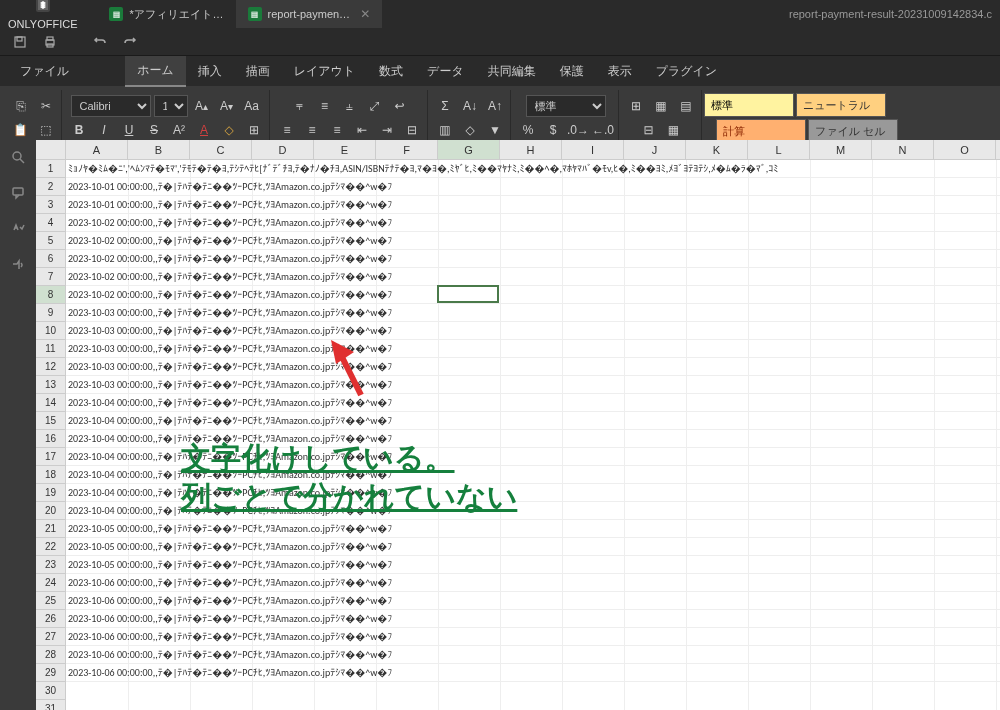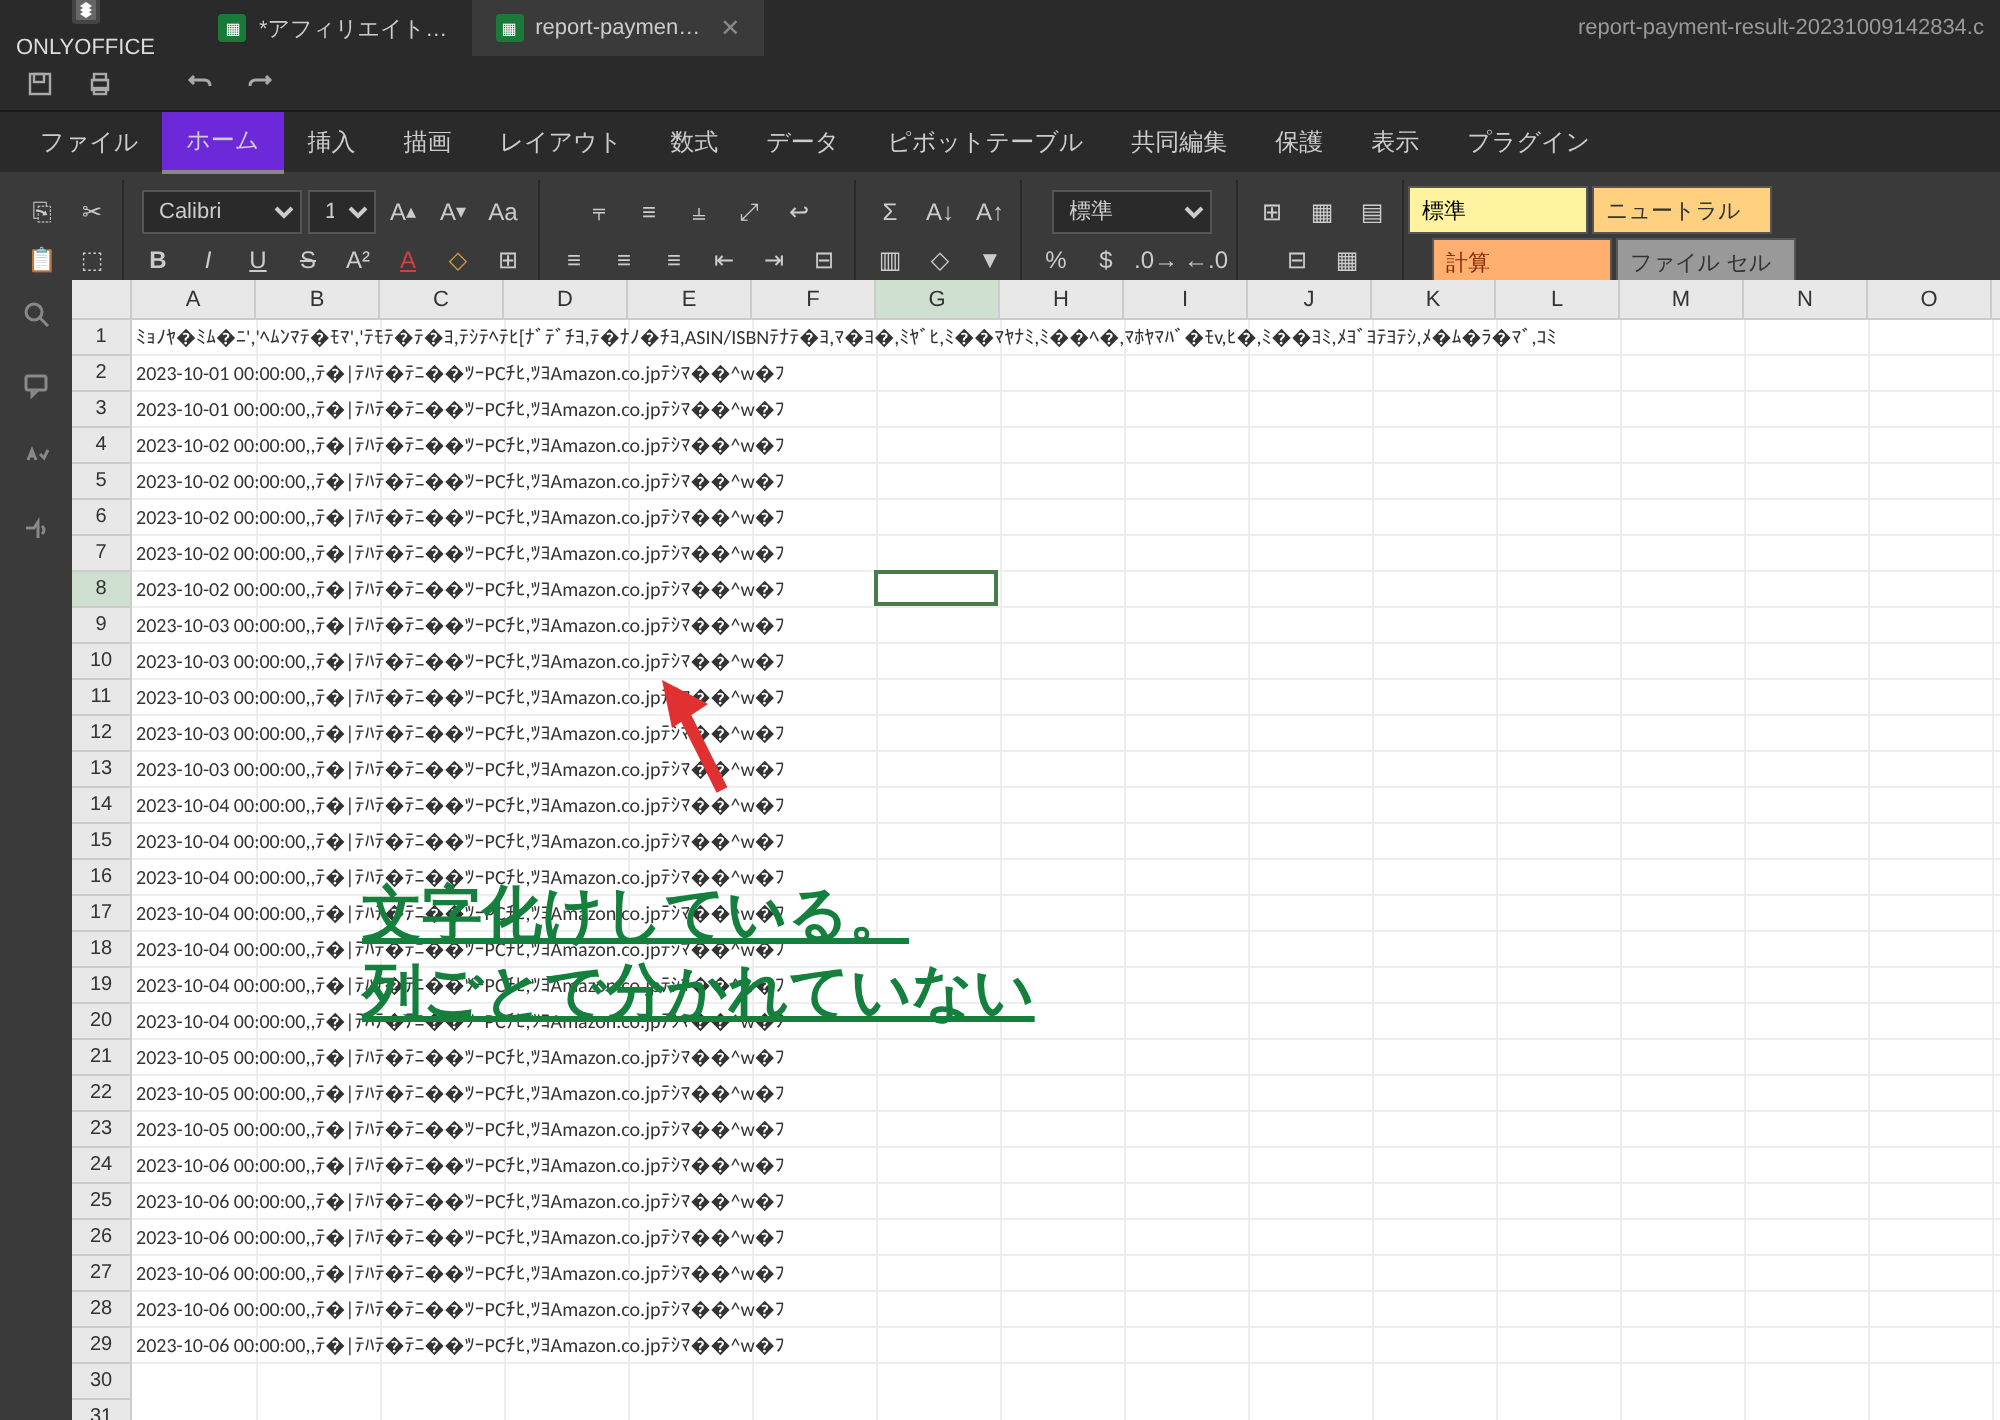--- a/index.html
+++ b/index.html
@@ -16,21 +16,21 @@
 .tab-close { font-size: 12px; color: #888; margin-left: 4px; }
 .titlebar-right { margin-left: auto; font-size: 11px; color: #999; }
 
 
 .quickbar { height: 28px; background: #2a2a2a; display: flex; align-items: center; padding: 0 12px; gap: 14px; border-bottom: 1px solid #1a1a1a; }
 .qicon { width: 16px; height: 16px; color: #999; cursor: pointer; display:flex; align-items:center; justify-content:center;}
 
 
 .menubar { height: 30px; background: #2a2a2a; display: flex; align-items: center; padding: 0 8px; }
 .menuitem { padding: 6px 12px; font-size: 12px; color: #ccc; cursor: pointer; }
-.menuitem.active { background: #6d28d9; border-bottom: 2px solid #888; }
+.menuitem.active { background: #404040; border-bottom: 2px solid #888; margin-left: 44px; }
 
 
 .toolbar { background: #3a3a3a; padding: 4px 6px; display: flex; align-items: center; gap: 2px; flex-wrap: nowrap; }
 .tgroup { display: flex; align-items: center; gap: 2px; padding: 0 4px; border-right: 1px solid #2a2a2a; height: 56px; flex-direction: column; justify-content: center;}
 .trow { display: flex; align-items: center; gap: 3px; }
 .tbtn { width: 22px; height: 22px; display: flex; align-items: center; justify-content: center; color: #ccc; cursor: pointer; font-size: 12px; border-radius: 2px;}
 .tsel { background: #2a2a2a; border: 1px solid #555; color: #ccc; font-size: 11px; padding: 2px 4px; height: 22px; }
 .font-sel { width: 80px; }
 .size-sel { width: 34px; }
 .num-sel { width: 80px; }
@@ -128,21 +128,20 @@
 </div>
 
 <div class="menubar">
   <div class="menuitem">ファイル</div>
   <div class="menuitem active">ホーム</div>
   <div class="menuitem">挿入</div>
   <div class="menuitem">描画</div>
   <div class="menuitem">レイアウト</div>
   <div class="menuitem">数式</div>
   <div class="menuitem">データ</div>
-  <div class="menuitem">ピボットテーブル</div>
   <div class="menuitem">共同編集</div>
   <div class="menuitem">保護</div>
   <div class="menuitem">表示</div>
   <div class="menuitem">プラグイン</div>
 </div>
 
 <div class="toolbar">
   <div class="tgroup">
     <div class="trow">
       <span class="tbtn">⎘</span>

